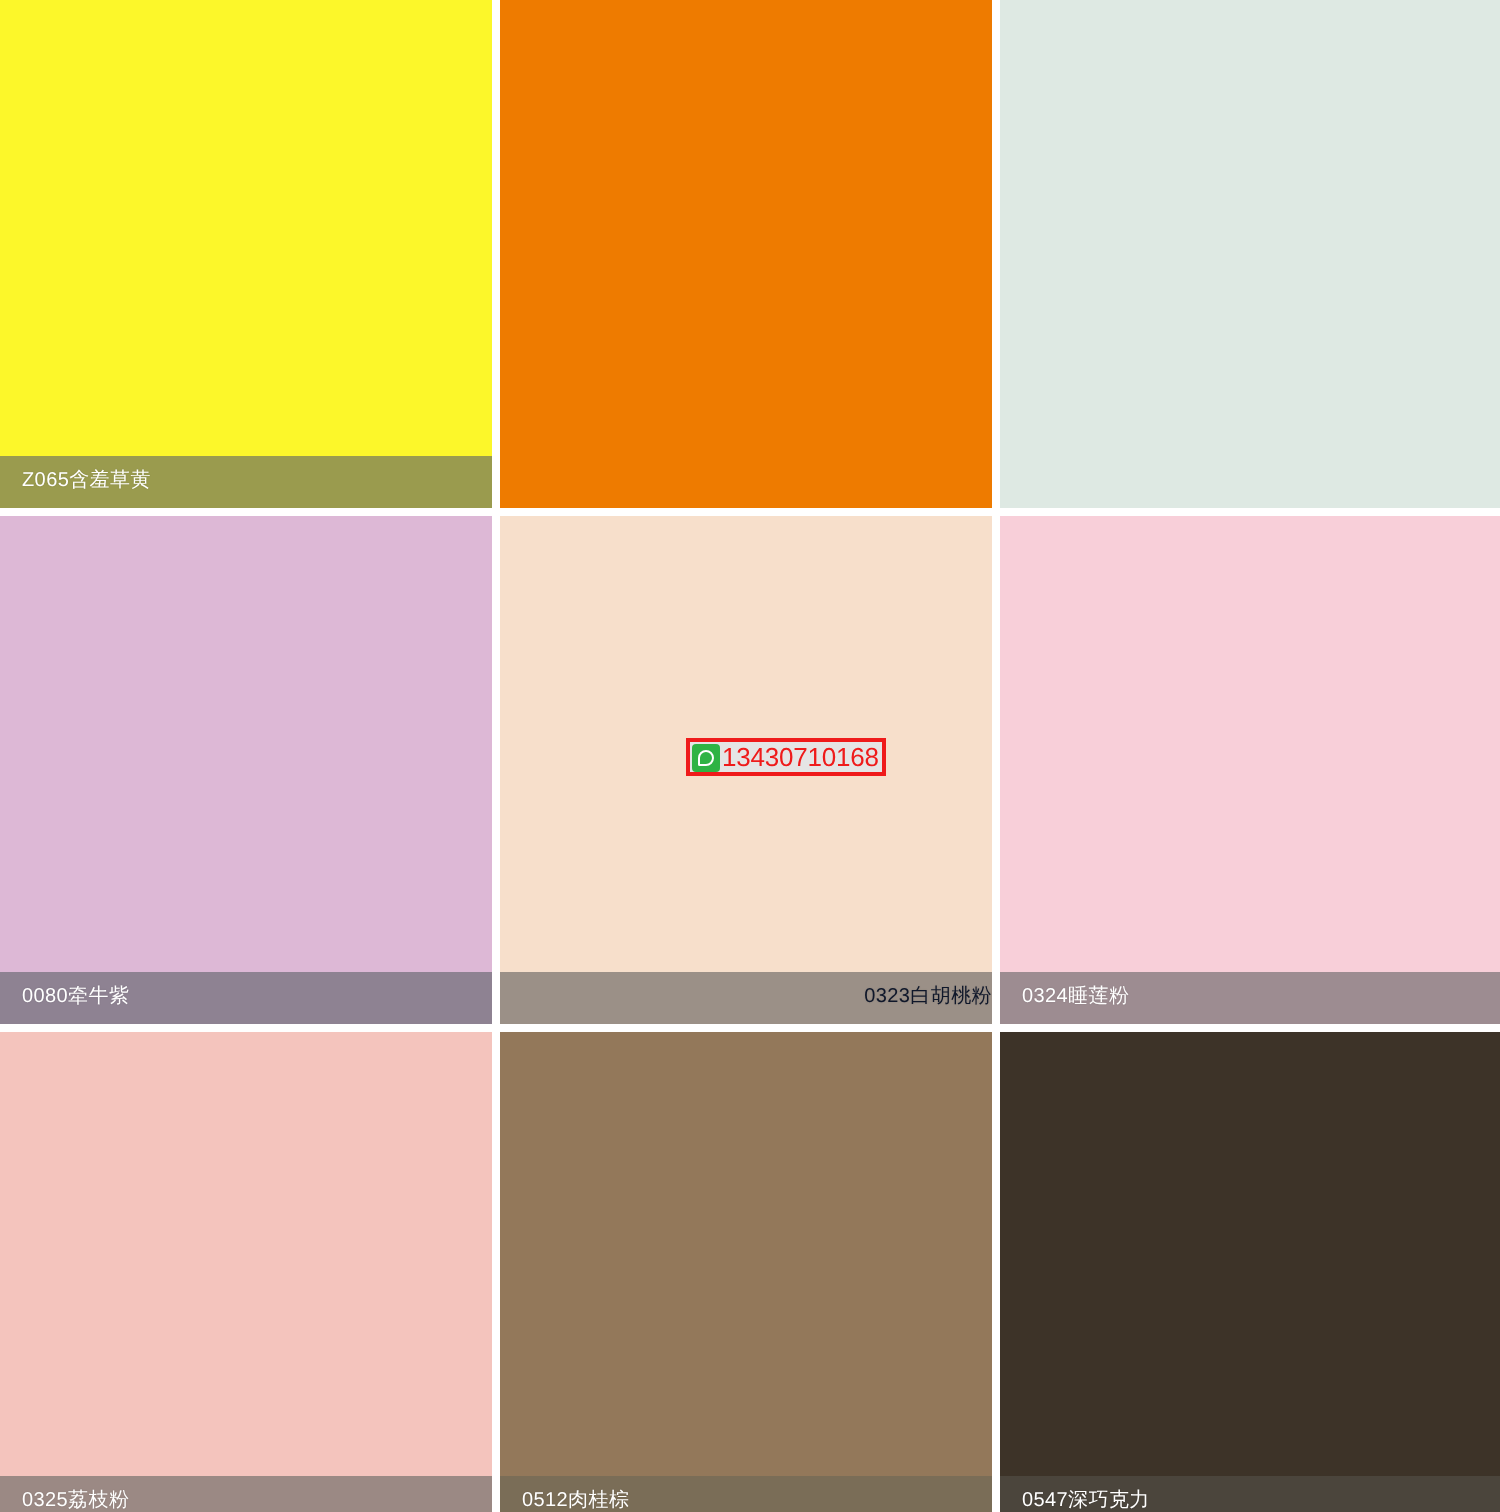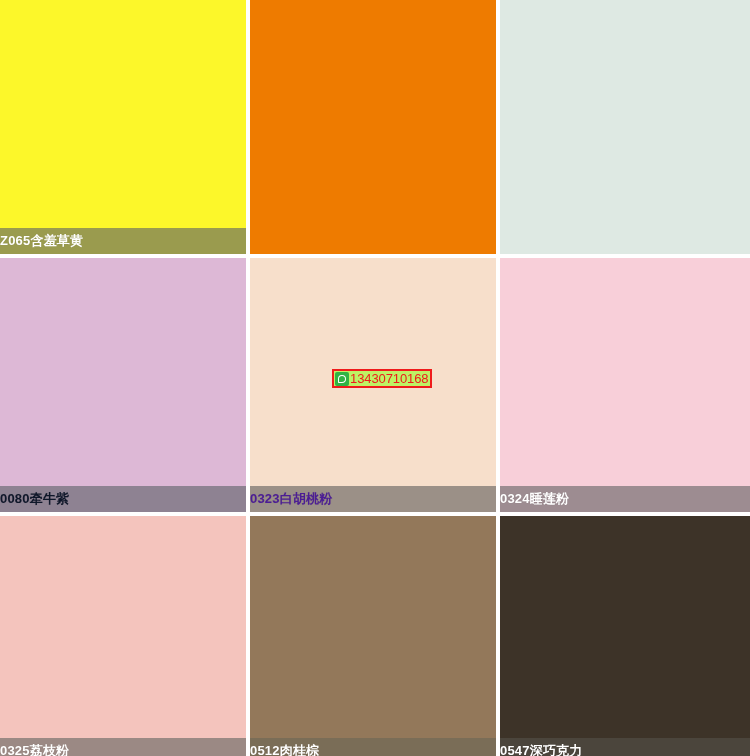--- a/index.html
+++ b/index.html
@@ -42,41 +42,41 @@
     left: 0;
     right: 0;
     bottom: 0;
   }
 
   .swatch-label {
     position: relative;
     z-index: 2;
     height: 26px;
     line-height: 26px;
-    font-size: 13px;
+    padding-left: 11px;
+    font-size: 10px;
     color: #ffffff;
     letter-spacing: 0.2px;
     white-space: nowrap;
     overflow: hidden;
     text-shadow: 0 0 1px rgba(0,0,0,0.12);
     box-sizing: border-box;
-    font-weight: bold;
   }
 
   
   #watermark {
     position: absolute;
-    left: 332px;
+    left: 343px;
     top: 369px;
     z-index: 30;
     display: flex;
     align-items: center;
     height: 19px;
     padding: 0 2px 0 1px;
-    background: #bef264;
+    background: #e5e5e5;
     border: 2px solid #ef1b1b;
     box-sizing: border-box;
   }
   #watermark .wm-icon {
     width: 14px;
     height: 14px;
     margin-right: 1px;
     background: #2fb344;
     border-radius: 2px;
     position: relative;
@@ -117,26 +117,26 @@
   <div class="swatch-card">
     <div class="swatch-color" style="background: rgb(238, 123, 0);"></div>
   </div>
 
   <div class="swatch-card">
     <div class="swatch-color" style="background: rgb(222, 233, 227);"></div>
   </div>
 
   <div class="swatch-card">
     <div class="swatch-color" style="background: rgb(221, 184, 214);"></div>
-    <div class="swatch-label" style="background: rgb(142, 130, 146); color: #0f172a;">0080牵牛紫</div>
+    <div class="swatch-label" style="background: rgb(142, 130, 146); color: #ffffff;">0080牵牛紫</div>
   </div>
 
   <div class="swatch-card">
     <div class="swatch-color" style="background: rgb(247, 223, 203);"></div>
-    <div class="swatch-label" style="background: rgb(155, 144, 135); color: #4c1d95;">0323白胡桃粉</div>
+    <div class="swatch-label" style="background: rgb(155, 144, 135); color: #0f172a; text-align: right;">0323白胡桃粉</div>
   </div>
 
   <div class="swatch-card">
     <div class="swatch-color" style="background: rgb(248, 207, 217);"></div>
     <div class="swatch-label" style="background: rgb(157, 140, 145); color: rgb(255, 255, 255);">0324睡莲粉</div>
   </div>
 
   <div class="swatch-card">
     <div class="swatch-color" style="background: rgb(244, 196, 189);"></div>
     <div class="swatch-label" style="background: rgb(155, 137, 132); color: rgb(255, 255, 255);">0325荔枝粉</div>

